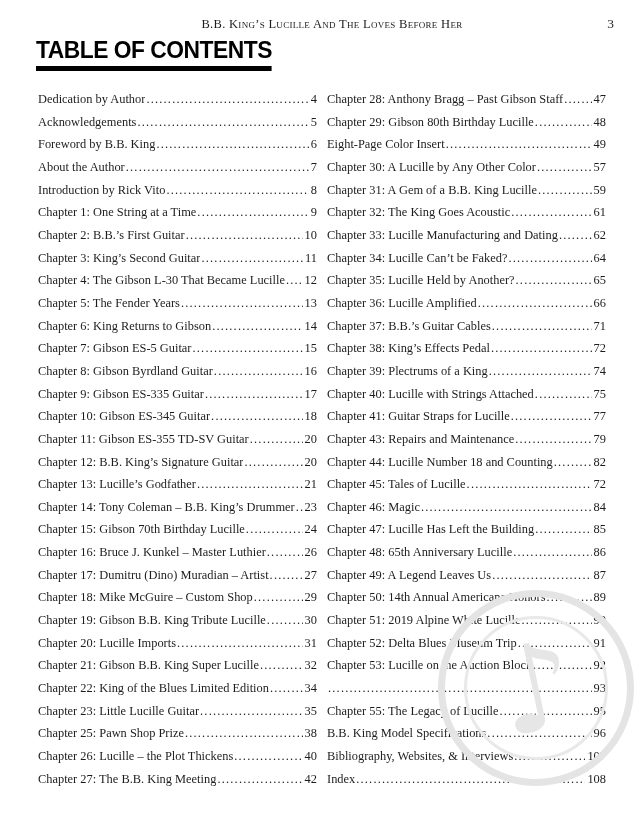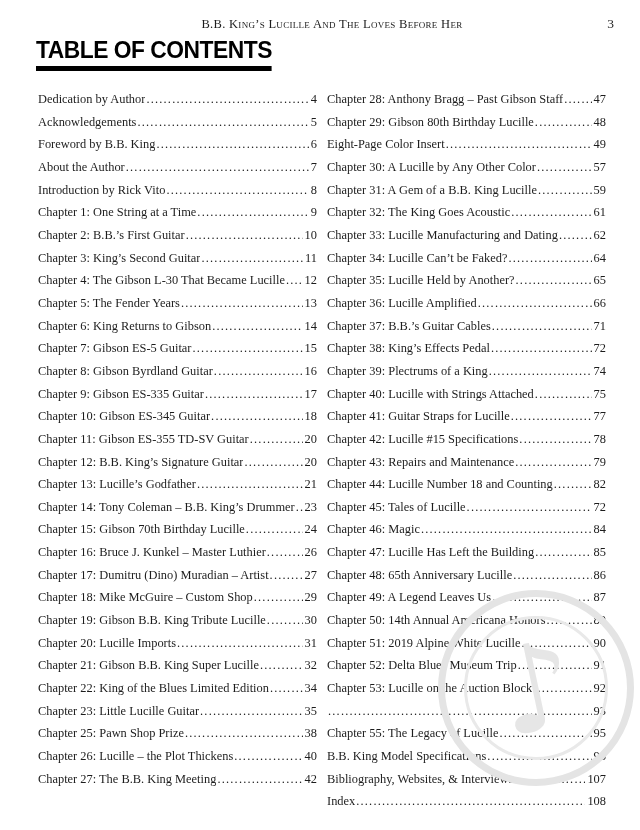--- a/index.html
+++ b/index.html
@@ -312,25 +312,20 @@
         <span class="label">Chapter 40:  Lucille with Strings Attached</span>
         <span class="dots"></span>
         <span class="pagenum">75</span>
       </div>
       <div class="entry">
         <span class="label">Chapter 41:  Guitar Straps for Lucille</span>
         <span class="dots"></span>
         <span class="pagenum">77</span>
       </div>
       <div class="entry">
-        <span class="label">Chapter 42:  Lucille #15 Specifications</span>
-        <span class="dots"></span>
-        <span class="pagenum">78</span>
-      </div>
-      <div class="entry">
         <span class="label">Chapter 43:  Repairs and Maintenance</span>
         <span class="dots"></span>
         <span class="pagenum">79</span>
       </div>
       <div class="entry">
         <span class="label">Chapter 44:  Lucille Number 18 and Counting</span>
         <span class="dots"></span>
         <span class="pagenum">82</span>
       </div>
       <div class="entry">

